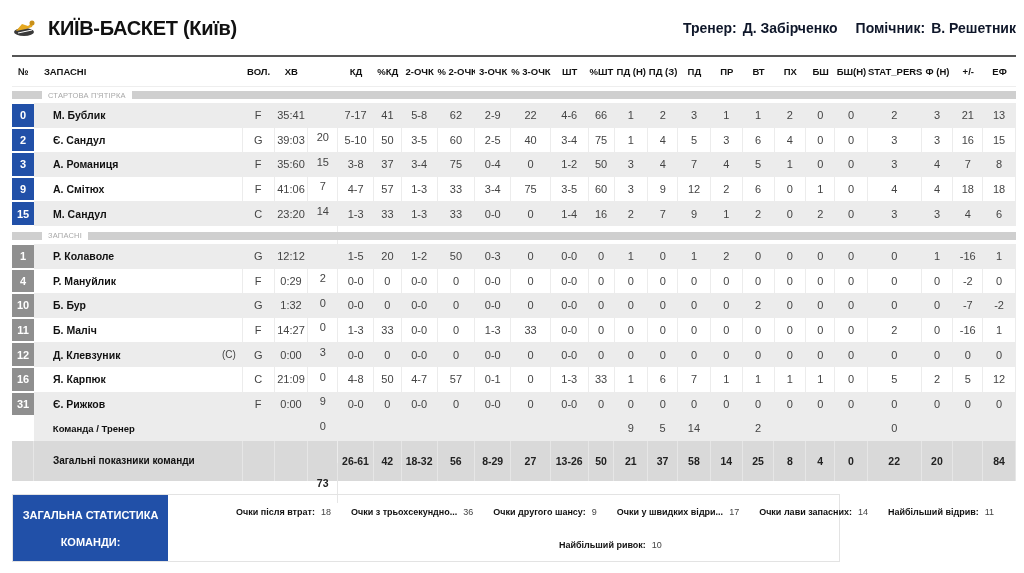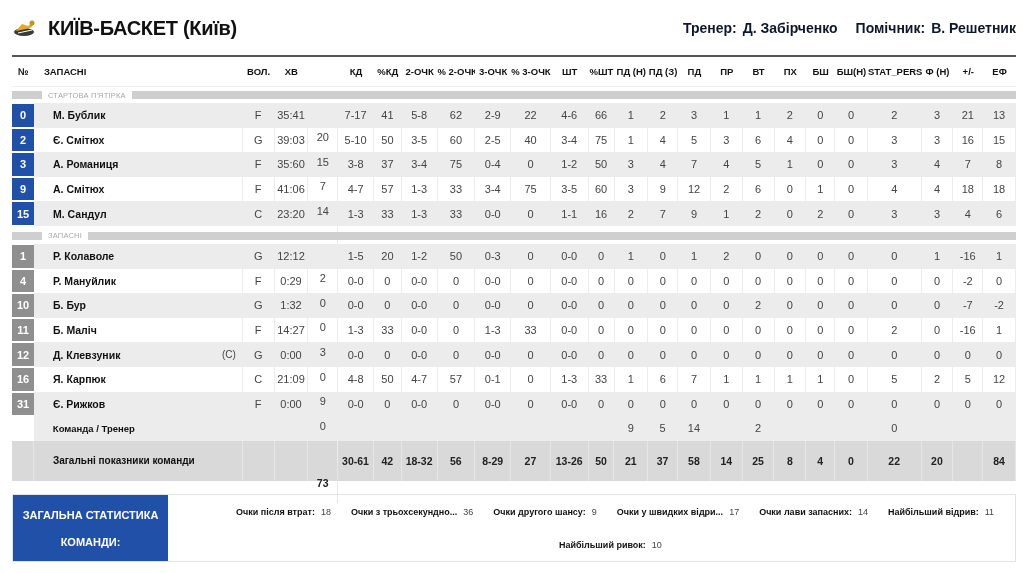--- a/index.html
+++ b/index.html
@@ -57,21 +57,21 @@
   .w-ast { width: 32px; }
   .w-stl { width: 32px; }
   .w-tov { width: 32px; }
   .w-blk { width: 29px; }
   .w-blka { width: 33px; }
   .w-pf { width: 54px; }
   .w-fd { width: 32px; }
   .w-pm { width: 30px; }
   .w-eff { width: 33px; }
 
-  .summary { position: absolute; left: 12px; top: 494px; width: 1004px; height: 68px; border: 1px solid #e3e3e3; display: flex; }
+  .summary { position: absolute; left: 12px; top: 494px; width: 828px; height: 68px; border: 1px solid #e3e3e3; display: flex; }
   .summary-title { width: 155px; height: 100%; background: #2150a8; color: #fff; font-weight: bold; font-size: 11px; display: flex; flex-direction: column; align-items: center; justify-content: space-around; padding: 6px 0; text-align: center; }
   .summary-body { flex: 1; position: relative; }
   .summary-line1 { position: absolute; top: 12px; left: 68px; display: flex; font-size: 9px; }
   .summary-line2 { position: absolute; top: 45px; left: 391px; display: flex; font-size: 9px; }
   .stat-item { display: flex; align-items: center; margin-right: 20px; white-space: nowrap; }
   .stat-item .k { font-weight: bold; color: #111; margin-right: 6px; }
   .stat-item .v { color: #444; }
 </style>
 </head>
 <body>
@@ -158,21 +158,21 @@
         <div class="cell w-pf">2</div>
         <div class="cell w-fd">3</div>
         <div class="cell w-pm">21</div>
         <div class="cell w-eff">13</div>
       </div>
       <div class="row plain">
         <div class="cell num-cell w-num">
           <div class="num-badge badge-starter">2</div>
         </div>
         <div class="cell name-cell w-name">
-          <span>Є. Смітюх</span>
+          <span>Є. Сандул</span>
         </div>
         <div class="cell w-pos">G</div>
         <div class="cell w-min">39:03</div>
         <div class="cell w-pts">15</div>
         <div class="cell w-fg">5-10</div>
         <div class="cell w-fgp">50</div>
         <div class="cell w-2p">3-5</div>
         <div class="cell w-2pp">60</div>
         <div class="cell w-3p">2-5</div>
         <div class="cell w-3pp">40</div>
@@ -262,21 +262,21 @@
         </div>
         <div class="cell w-pos">C</div>
         <div class="cell w-min">23:20</div>
         <div class="cell w-pts">3</div>
         <div class="cell w-fg">1-3</div>
         <div class="cell w-fgp">33</div>
         <div class="cell w-2p">1-3</div>
         <div class="cell w-2pp">33</div>
         <div class="cell w-3p">0-0</div>
         <div class="cell w-3pp">0</div>
-        <div class="cell w-ft">1-1</div>
+        <div class="cell w-ft">1-4</div>
         <div class="cell w-ftp">16</div>
         <div class="cell w-or">2</div>
         <div class="cell w-dr">7</div>
         <div class="cell w-reb">9</div>
         <div class="cell w-ast">1</div>
         <div class="cell w-stl">2</div>
         <div class="cell w-tov">0</div>
         <div class="cell w-blk">2</div>
         <div class="cell w-blka">0</div>
         <div class="cell w-pf">3</div>
@@ -538,21 +538,21 @@
         <div class="cell w-fd"></div>
         <div class="cell w-pm"></div>
         <div class="cell w-eff"></div>
       </div>
       <div class="row total-row">
         <div class="cell num-cell w-num" style="background: rgb(217, 217, 217);"></div>
         <div class="cell name-cell w-name">Загальні показники команди</div>
         <div class="cell w-pos"></div>
         <div class="cell w-min"></div>
         <div class="cell w-pts">73</div>
-        <div class="cell w-fg">30-61</div>
+        <div class="cell w-fg">26-61</div>
         <div class="cell w-fgp">42</div>
         <div class="cell w-2p">18-32</div>
         <div class="cell w-2pp">56</div>
         <div class="cell w-3p">8-29</div>
         <div class="cell w-3pp">27</div>
         <div class="cell w-ft">13-26</div>
         <div class="cell w-ftp">50</div>
         <div class="cell w-or">21</div>
         <div class="cell w-dr">37</div>
         <div class="cell w-reb">58</div>

